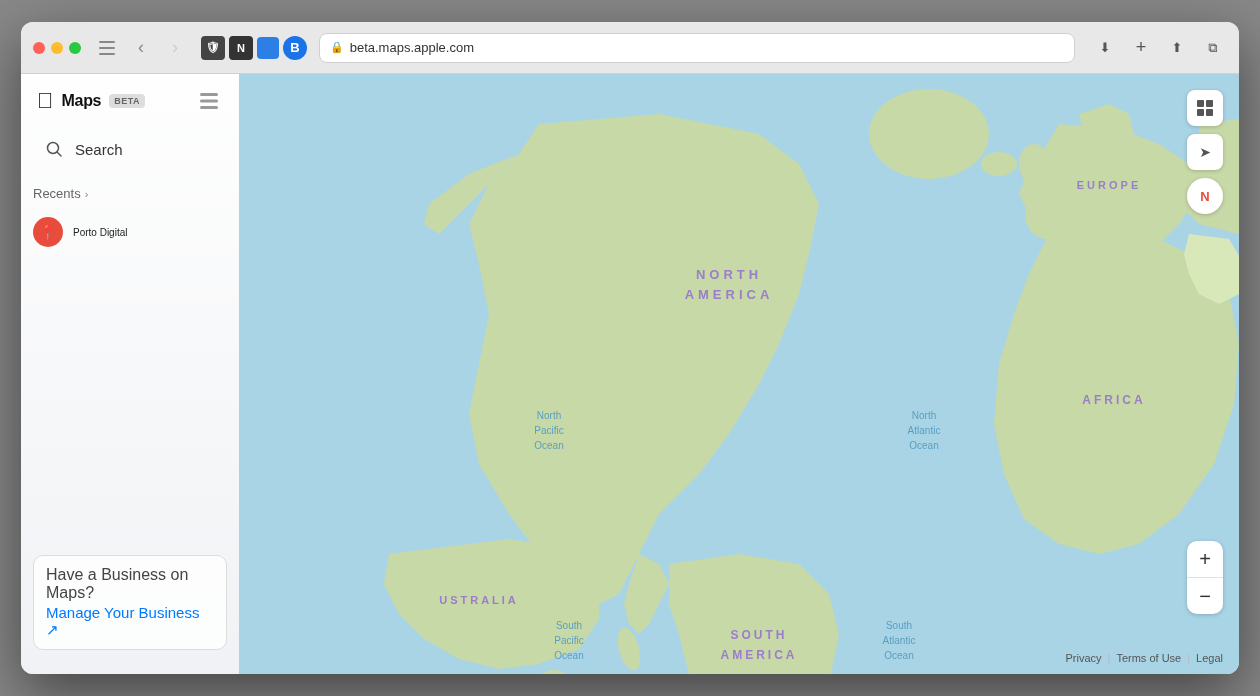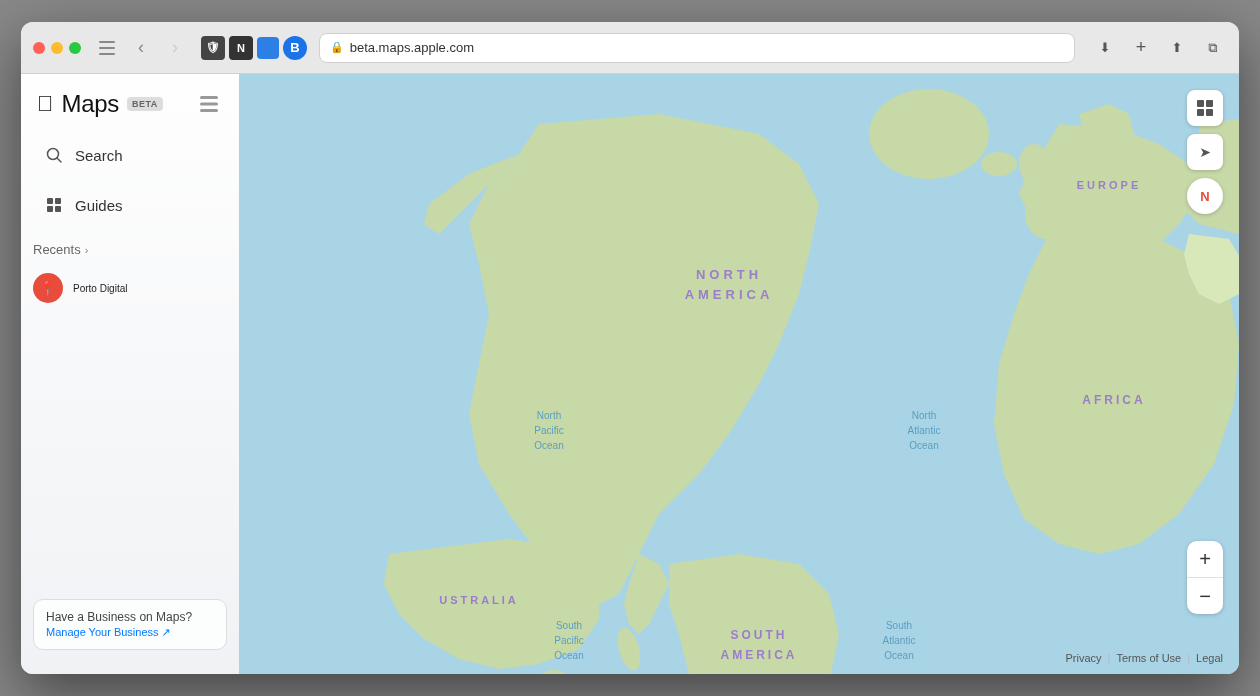--- a/index.html
+++ b/index.html
@@ -147,22 +147,22 @@
       display: flex;
       align-items: center;
       gap: 8px;
     }
     .apple-icon {
       font-size: 22px;
       color: #111;
       line-height: 1;
     }
     .maps-text {
-      font-size: 24px;
-      font-weight: 400;
+      font-size: 16px;
+      font-weight: 700;
       color: #111;
       letter-spacing: -0.3px;
     }
     .beta-badge {
       font-size: 9px;
       font-weight: 700;
       color: #666;
       background: #ddd;
       padding: 2px 5px;
       border-radius: 4px;
@@ -174,21 +174,21 @@
       display: flex;
       align-items: center;
       justify-content: center;
       cursor: pointer;
       color: #555;
     }
 
     .sidebar-nav {
       display: flex;
       flex-direction: column;
-      gap: 8px;
+      gap: 18px;
       padding: 0 10px;
     }
     .nav-item {
       display: flex;
       align-items: center;
       gap: 10px;
       padding: 10px 12px;
       border-radius: 10px;
       cursor: pointer;
       font-size: 15px;
@@ -250,31 +250,30 @@
       padding: 12px 12px 8px;
     }
     .business-cta {
       background: rgba(255,255,255,0.8);
       border: 1px solid #ddd;
       border-radius: 10px;
       padding: 10px 12px;
       cursor: pointer;
     }
     .business-cta-title {
-      font-size: 12px;
+      font-size: 16px;
       color: #444;
       margin-bottom: 2px;
     }
     .business-cta-link {
-      font-size: 11px;
+      font-size: 15px;
       color: #007aff;
       display: flex;
       align-items: center;
       gap: 2px;
-      text-align: center;
     }
 
     
     .map-area {
       flex: 1;
       position: relative;
       overflow: hidden;
     }
 
     .map-svg {
@@ -430,31 +429,20 @@
       <div class="sidebar-nav">
         <div class="nav-item">
           <div class="nav-icon">
             <svg width="16" height="16" viewBox="0 0 16 16">
                 <circle cx="7" cy="7" r="5.5" fill="none" stroke="#555" stroke-width="1.5"></circle>
                 <line x1="11" y1="11" x2="15" y2="15" stroke="#555" stroke-width="1.5" stroke-linecap="round"></line>
               </svg>
           </div>
           <span>Search</span>
         </div>
-        <div class="nav-item">
-          <div class="nav-icon">
-            <svg width="16" height="16" viewBox="0 0 16 16">
-                <rect x="1" y="1" width="6" height="6" rx="1" fill="#555"></rect>
-                <rect x="9" y="1" width="6" height="6" rx="1" fill="#555"></rect>
-                <rect x="1" y="9" width="6" height="6" rx="1" fill="#555"></rect>
-                <rect x="9" y="9" width="6" height="6" rx="1" fill="#555"></rect>
-              </svg>
-          </div>
-          <span>Guides</span>
-        </div>
       </div>
 
       <div class="sidebar-section">
         <div class="recents-header">
           <span>Recents</span>
           <span class="recents-chevron">›</span>
         </div>
         <div class="recent-item">
           <div class="recent-pin">📍</div>
           <span class="recent-name">Porto Digital</span>

